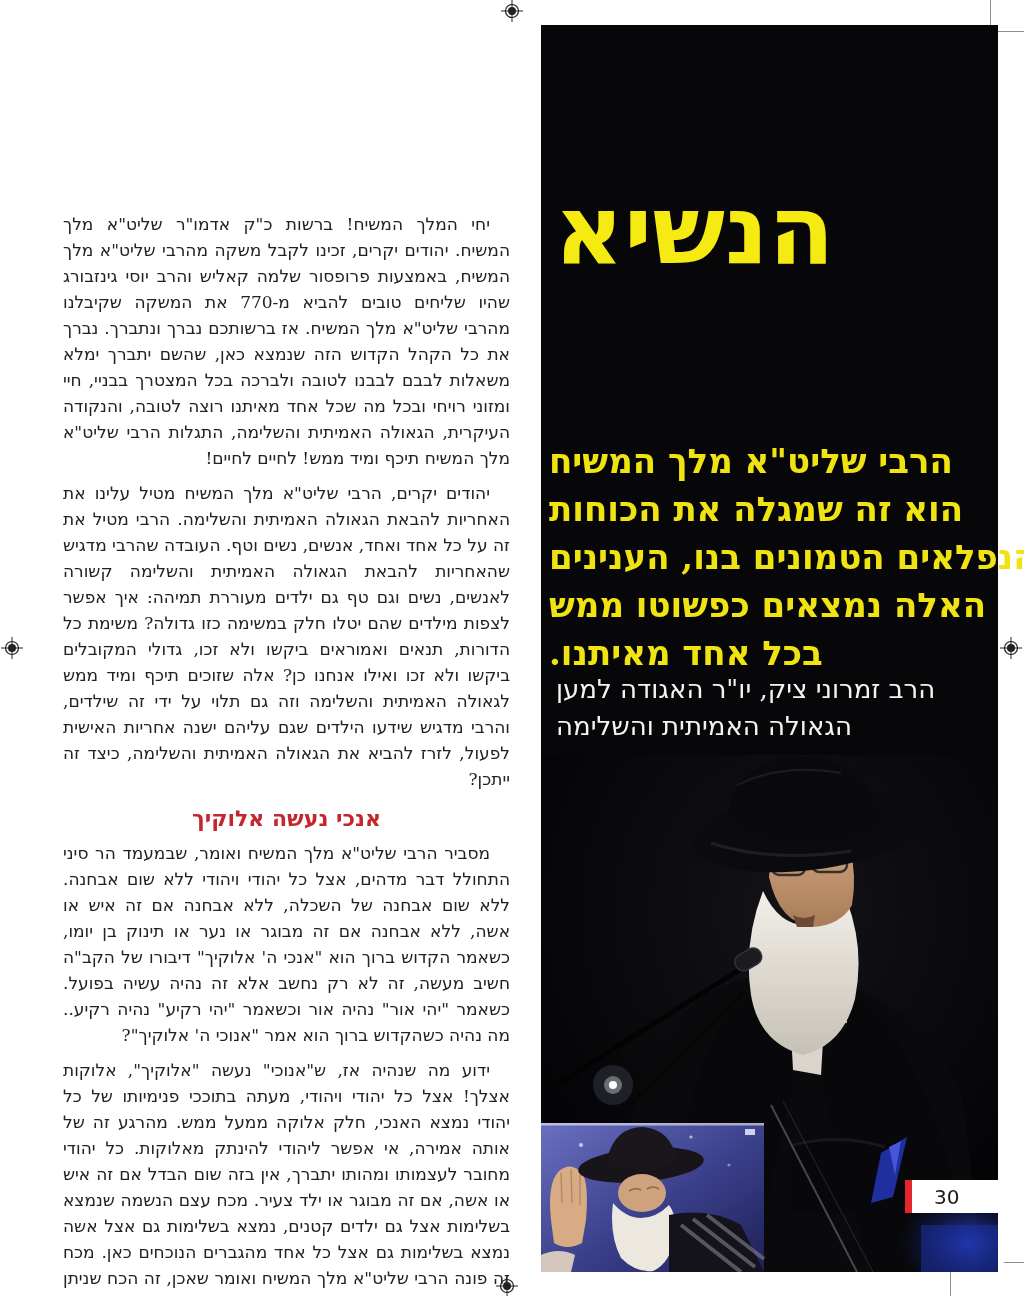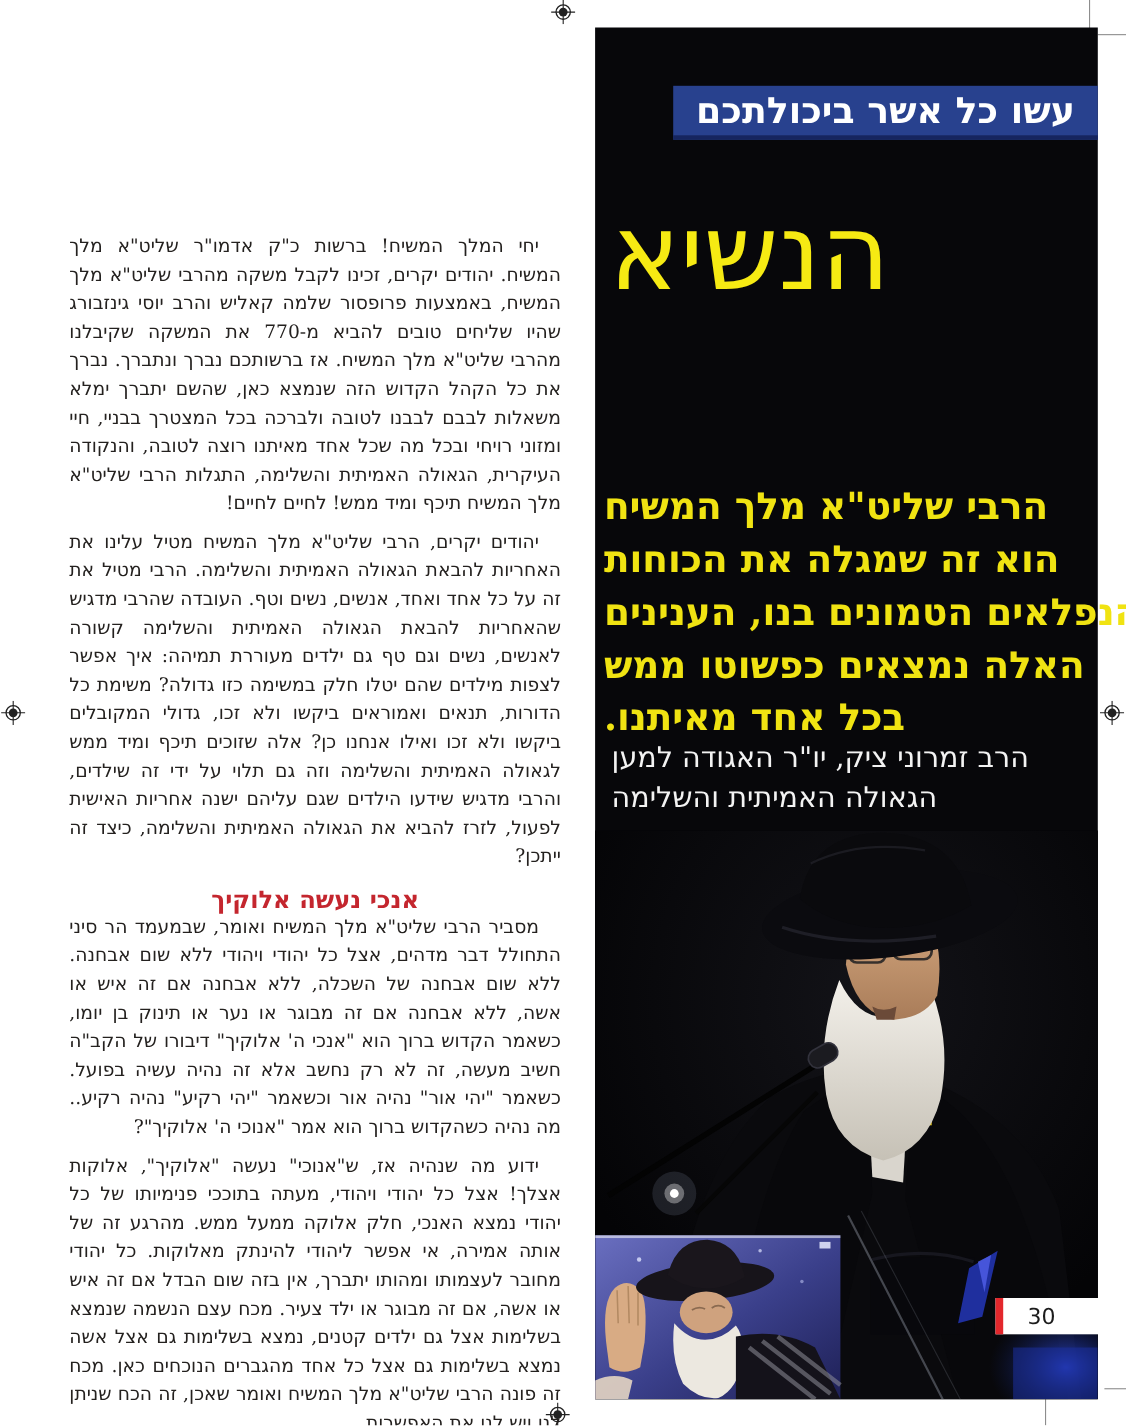--- a/index.html
+++ b/index.html
@@ -5,30 +5,30 @@
   html,body{margin:0;padding:0;background:#fff;}
   .page{position:relative;width:1024px;height:1296px;background:#ffffff;overflow:hidden;
         font-family:"DejaVu Serif","DejaVu Sans",serif;}
   
   .reg-mark{position:absolute;width:22px;height:22px;}
   .crop-line{position:absolute;background:#8d8d8d;}
   
   .article{position:absolute;left:63px;top:211px;width:447px;direction:rtl;
            text-align:justify;color:#24211f;font-size:17px;line-height:26px;}
   .article p{margin:0 0 9px 0;text-indent:20px;}
-  .article h2{margin:14px 0 0 0;text-align:center;font-size:22px;line-height:24px;
+  .article h2{margin:14px 0 10px 0;text-align:center;font-size:22px;line-height:24px;
               color:#c4262e;font-weight:bold;text-indent:0;}
   
   .panel{position:absolute;left:541px;top:25px;width:457px;height:1247px;background:#07070a;}
   .kicker{position:absolute;left:71px;right:0;top:53px;height:45px;background:#28418e;
           border-bottom:4px solid #16255f;display:flex;align-items:center;justify-content:center;}
   .kicker span{font-family:"DejaVu Sans",sans-serif;font-weight:bold;font-size:33px;
                color:#ffffff;direction:rtl;white-space:nowrap;}
   .headline{position:absolute;left:13px;top:146px;direction:rtl;text-align:left;
-            color:#f6ea13;font-weight:normal;font-size:96px;line-height:119px;white-space:nowrap;}
+            color:#f6ea13;font-weight:bold;font-size:96px;line-height:119px;white-space:nowrap;}
   .subhead{position:absolute;left:8px;top:412px;direction:rtl;text-align:left;
            color:#f0e312;font-weight:bold;font-size:34px;line-height:48px;white-space:nowrap;}
   .credit{position:absolute;left:15px;top:646px;direction:rtl;text-align:left;
           color:#f3f3f3;font-size:26px;line-height:37px;white-space:nowrap;}
   
   .photo{position:absolute;left:0;top:730px;width:457px;height:517px;overflow:hidden;background:#040406;}
   
   .page-tab{position:absolute;left:905px;top:1180px;width:119px;height:33px;background:#ffffff;
             display:flex;align-items:center;z-index:5;}
   .tab-red{width:7px;height:33px;background:#e3272c;}
@@ -73,23 +73,20 @@
     <p>יחי המלך המשיח! ברשות כ"ק אדמו"ר שליט"א מלך המשיח. יהודים יקרים, זכינו לקבל משקה מהרבי שליט"א מלך המשיח, באמצעות פרופסור שלמה קאליש והרב יוסי גינזבורג שהיו שליחים טובים להביא מ-770 את המשקה שקיבלנו מהרבי שליט"א מלך המשיח. אז ברשותכם נברך ונתברך. נברך את כל הקהל הקדוש הזה שנמצא כאן, שהשם יתברך ימלא משאלות לבבם לבבנו לטובה ולברכה בכל המצטרך בבניי, חיי ומזוני רויחי ובכל מה שכל אחד מאיתנו רוצה לטובה, והנקודה העיקרית, הגאולה האמיתית והשלימה, התגלות הרבי שליט"א מלך המשיח תיכף ומיד ממש! לחיים לחיים!</p>
     <p>יהודים יקרים, הרבי שליט"א מלך המשיח מטיל עלינו את האחריות להבאת הגאולה האמיתית והשלימה. הרבי מטיל את זה על כל אחד ואחד, אנשים, נשים וטף. העובדה שהרבי מדגיש שהאחריות להבאת הגאולה האמיתית והשלימה קשורה לאנשים, נשים וגם טף גם ילדים מעוררת תמיהה: איך אפשר לצפות מילדים שהם יטלו חלק במשימה כזו גדולה? משימת כל הדורות, תנאים ואמוראים ביקשו ולא זכו, גדולי המקובלים ביקשו ולא זכו ואילו אנחנו כן? אלה שזוכים תיכף ומיד ממש לגאולה האמיתית והשלימה וזה גם תלוי על ידי זה שילדים, והרבי מדגיש שידעו הילדים שגם עליהם ישנה אחריות האישית לפעול, לזרז להביא את הגאולה האמיתית והשלימה, כיצד זה ייתכן?</p>
     <h2>אנכי נעשה אלוקיך</h2>
     <p>מסביר הרבי שליט"א מלך המשיח ואומר, שבמעמד הר סיני התחולל דבר מדהים, אצל כל יהודי ויהודי ללא שום אבחנה. ללא שום אבחנה של השכלה, ללא אבחנה אם זה איש או אשה, ללא אבחנה אם זה מבוגר או נער או תינוק בן יומו, כשאמר הקדוש ברוך הוא "אנכי ה' אלוקיך" דיבורו של הקב"ה חשיב מעשה, זה לא רק נחשב אלא זה נהיה עשיה בפועל. כשאמר "יהי אור" נהיה אור וכשאמר "יהי רקיע" נהיה רקיע.. מה נהיה כשהקדוש ברוך הוא אמר "אנוכי ה' אלוקיך"?</p>
     <p>ידוע מה שנהיה אז, ש"אנוכי" נעשה "אלוקיך", אלוקות אצלך! אצל כל יהודי ויהודי, מעתה בתוככי פנימיותו של כל יהודי נמצא האנכי, חלק אלוקה ממעל ממש. מהרגע זה של אותה אמירה, אי אפשר ליהודי להינתק מאלוקות. כל יהודי מחובר לעצמותו ומהותו יתברך, אין בזה שום הבדל אם זה איש או אשה, אם זה מבוגר או ילד צעיר. מכח עצם הנשמה שנמצא בשלימות אצל גם ילדים קטנים, נמצא בשלימות גם אצל אשה נמצא בשלימות גם אצל כל אחד מהגברים הנוכחים כאן. מכח זה פונה הרבי שליט"א מלך המשיח ואומר שאכן, זה הכח שניתן לנו ויש לנו את האפשרות.</p>
 
   </div>
 
   <div class="panel">
 
-    <div class="kicker">
-      <span>עשו כל אשר ביכולתכם</span>
-    </div>
 
     <div class="headline">
       <div>הנשיא</div>
     </div>
 
     <div class="subhead">
       <div>הרבי שליט"א מלך המשיח</div>
       <div>הוא זה שמגלה את הכוחות</div>
       <div>הנפלאים הטמונים בנו, הענינים</div>
       <div>האלה נמצאים כפשוטו ממש</div>

